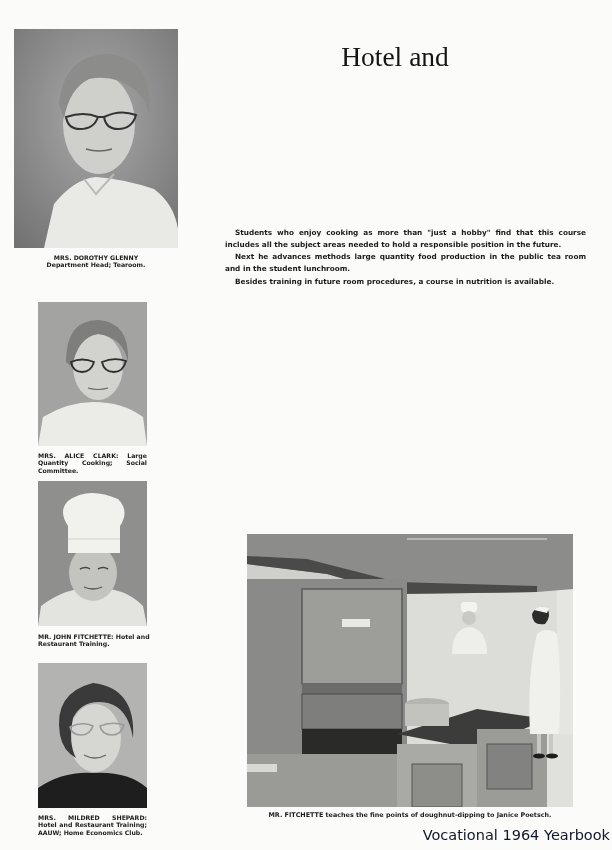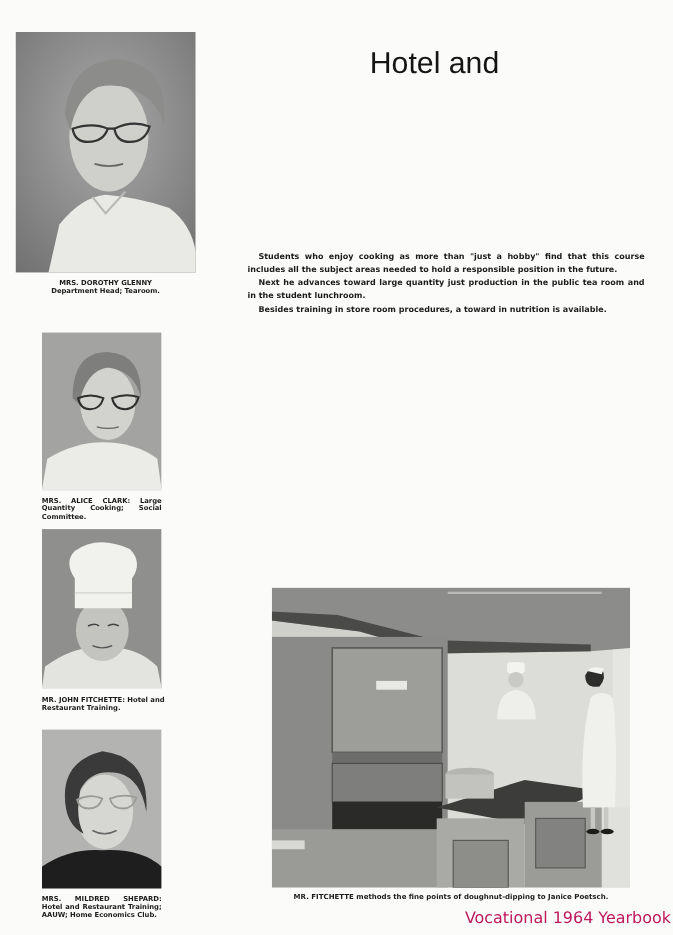--- a/index.html
+++ b/index.html
@@ -12,46 +12,46 @@
   .photo { position:absolute; overflow:hidden; }
   .photo svg { display:block; width:100%; height:100%; }
   .caption {
     position:absolute; font-family:"DejaVu Sans", sans-serif;
     font-size:6.2px; line-height:7.4px; font-weight:bold; color:#1c1c1c;
   }
   .caption.center { text-align:center; }
   .caption.justify { text-align:justify; }
   .title {
     position:absolute; left:250px; top:40px; width:290px;
-    text-align:center; font-family:Liberation Sans, sans-serif;
+    text-align:center; font-family:Liberation Serif, serif;
     font-size:27.5px; line-height:33px; color:#151515; font-weight:normal;
   }
   .body-text {
     position:absolute; left:224px; top:226px; width:363px;
     font-size:7.3px; line-height:11.7px; font-weight:bold; color:#1b1b1b;
     text-align:justify;
   }
   .body-text p { margin:1px; text-indent:10px; }
   .footer-label {
     position:absolute; right:2px; top:827px;
-    font-family:"DejaVu Sans", sans-serif; font-size:14.5px; color:#be185d;
+    font-family:"DejaVu Sans", sans-serif; font-size:14.5px; color:#0f172a;
     white-space:nowrap;
   }
 </style>
 </head>
 <body>
 
 <div class="title">
   <div>Hotel and</div>
 </div>
 
 <div class="body-text">
   <p>Students who enjoy cooking as more than "just a hobby" find that this course includes all the subject areas needed to hold a responsible position in the future.</p>
-  <p>Next he advances toward large quantity just production in the public tea room and in the student lunchroom.</p>
-  <p>Besides training in store room procedures, a toward in nutrition is available.</p>
+  <p>Next he advances methods large quantity food production in the public tea room and in the student lunchroom.</p>
+  <p>Besides training in future room procedures, a course in nutrition is available.</p>
 </div>
 
 <div class="photo" style="left:14px;top:29px;width:164px;height:219px;">
   <svg viewBox="0 0 164 219" preserveAspectRatio="none">
     <defs>
       <radialGradient id="bg1" cx="0.5" cy="0.4" r="0.8">
         <stop offset="0" stop-color="#a9a9a9"></stop>
           <stop offset="1" stop-color="#6f6f6f"></stop>
       </radialGradient>
     </defs>
@@ -164,16 +164,16 @@
     <path d="M283 200 Q280 140 290 100 Q300 92 310 100 Q315 140 312 200 Z" fill="#f0f0ed"></path>
     <rect x="290" y="200" width="4" height="20" fill="#c8c8c5"></rect>
     <rect x="302" y="200" width="4" height="20" fill="#c8c8c5"></rect>
     <ellipse cx="292" cy="222" rx="6" ry="2.5" fill="#1c1c1b"></ellipse>
     <ellipse cx="305" cy="222" rx="6" ry="2.5" fill="#1c1c1b"></ellipse>
 
     <rect x="0" y="230" width="30" height="8" fill="#d8d8d5"></rect>
   </svg>
 </div>
 <div class="caption center" style="left:247px;top:812px;width:326px;font-size:6.4px;">
-  <span>MR. FITCHETTE methods the fine points of doughnut-dipping to Janice Poetsch.</span>
+  <span>MR. FITCHETTE teaches the fine points of doughnut-dipping to Janice Poetsch.</span>
 </div>
 
 <div class="footer-label">Vocational 1964 Yearbook</div>
 
 </body></html>

